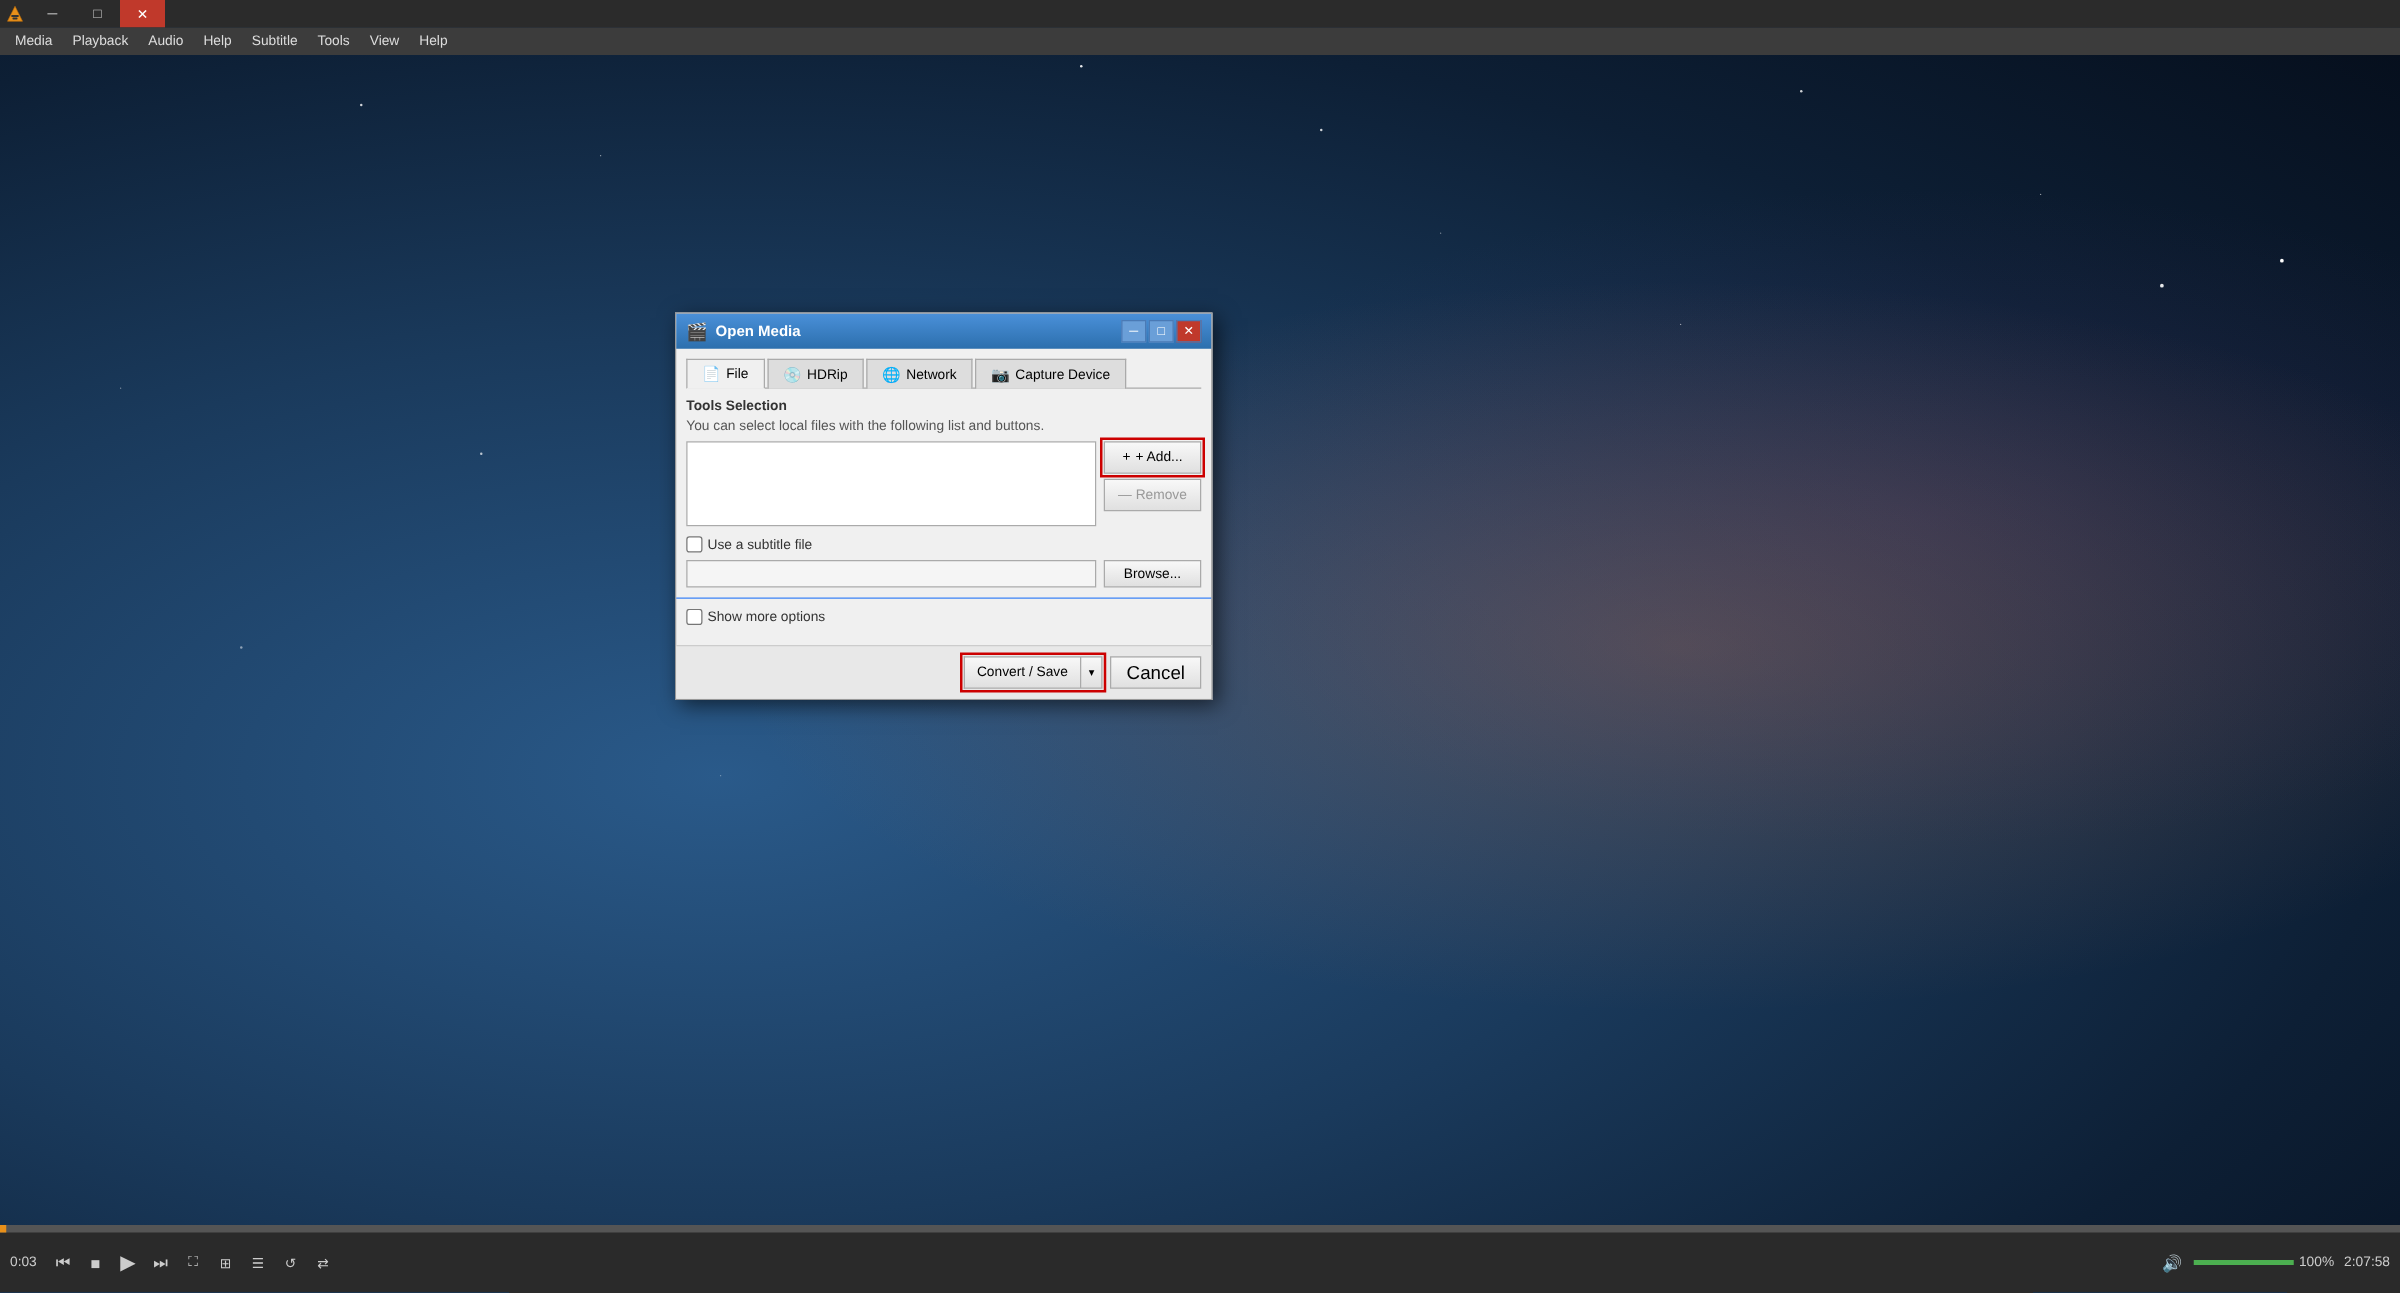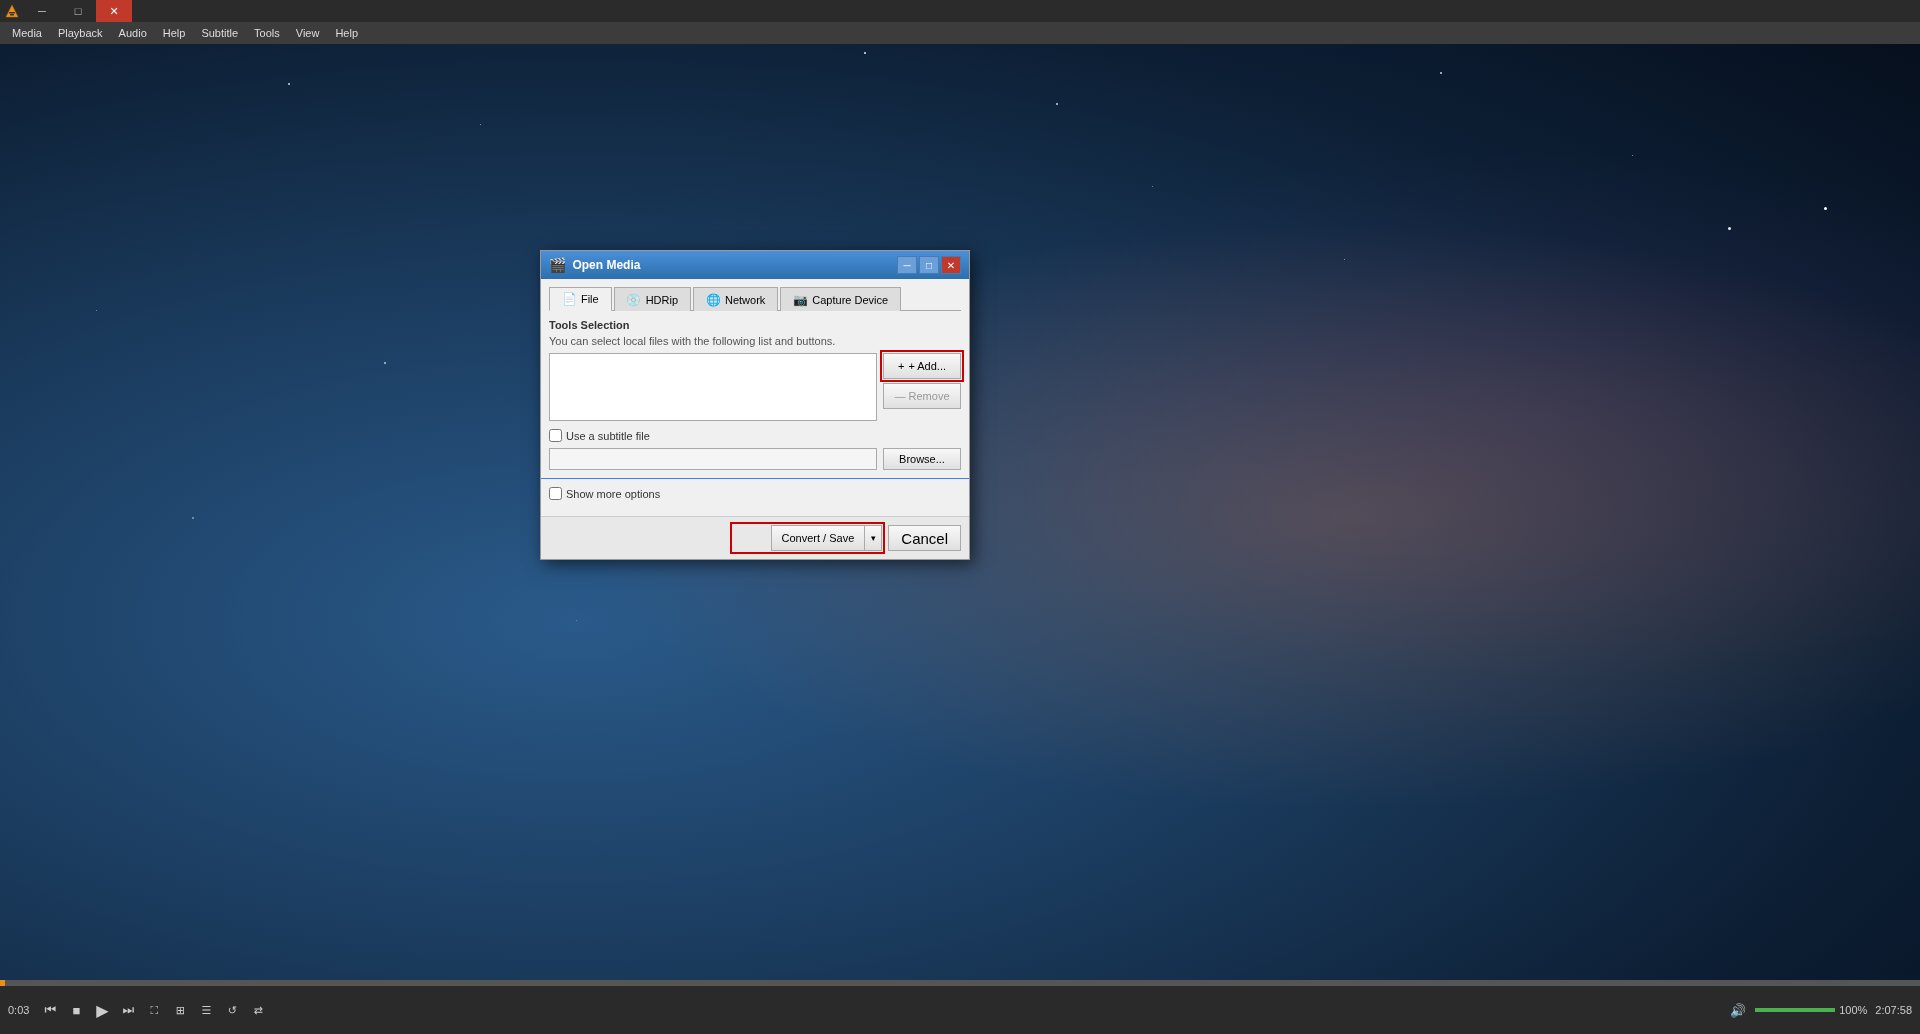--- a/index.html
+++ b/index.html
@@ -387,21 +387,20 @@
       border: 1px solid #aaa;
       cursor: pointer;
       font-size: 15px;
       display: flex;
       align-items: center;
       gap: 4px;
     }
     .convert-btn {
       display: flex;
       align-items: flex-end;
-      padding-left: 38px;
     }
     .convert-main {
       height: 26px;
       padding: 0 10px;
       background: linear-gradient(to bottom, #f8f8f8, #e0e0e0);
       border: 1px solid #aaa;
       border-right: none;
       cursor: pointer;
       font-size: 11px;
       display: flex;

